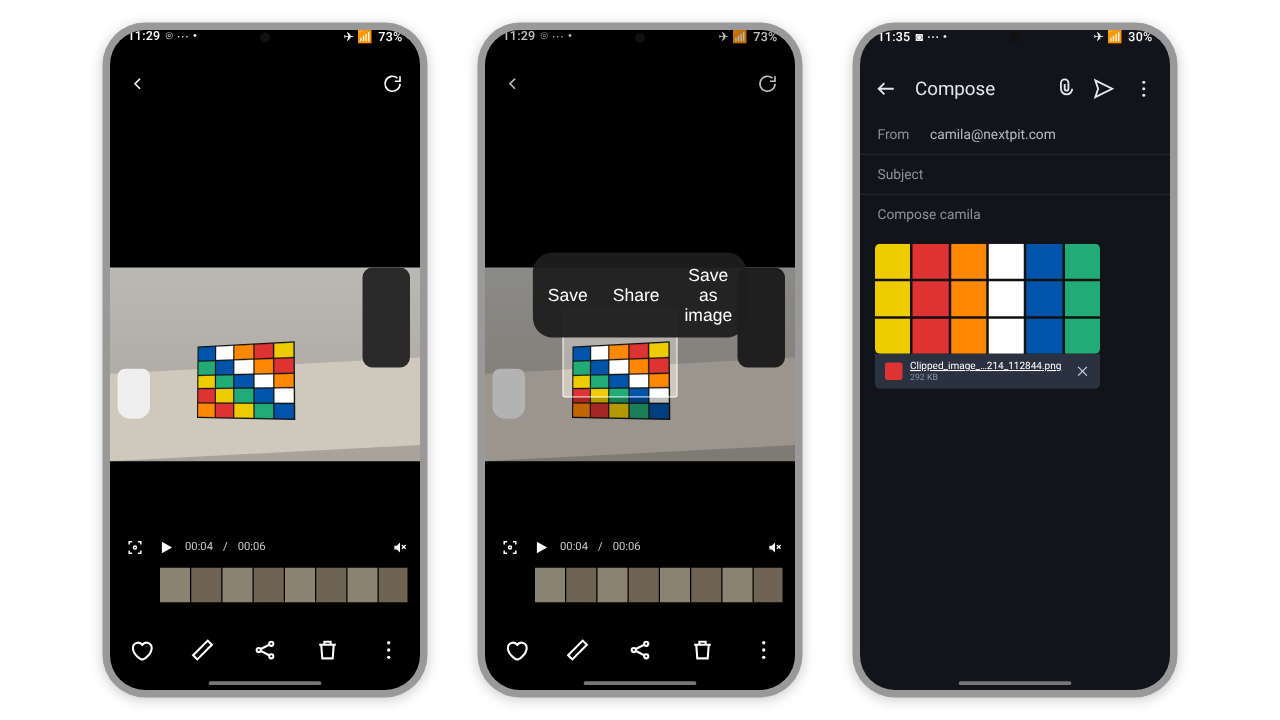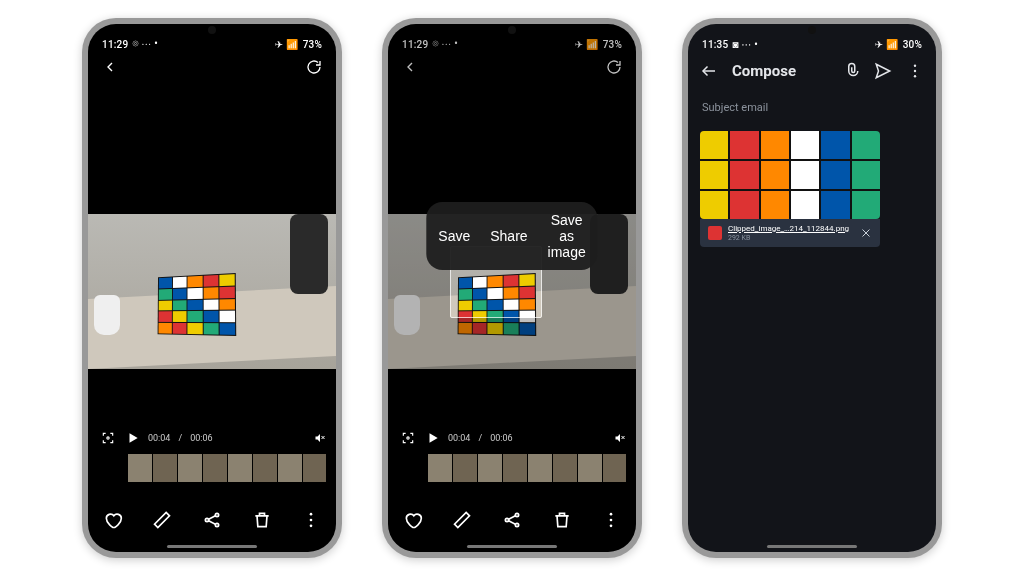--- a/index.html
+++ b/index.html
@@ -2,21 +2,21 @@
 <html><head>
 <meta charset="utf-8">
 <style>
   * { margin: 0; padding: 0; box-sizing: border-box; }
   html, body { width: 1024px; height: 576px; background: #ffffff; font-family: -apple-system, Roboto, "Helvetica Neue", Arial, sans-serif; }
   .stage { width: 1024px; height: 576px; display: flex; justify-content: center; align-items: center; gap: 40px; }
   .phone { width: 260px; height: 540px; border-radius: 34px; background: #999; padding: 6px; position: relative; box-shadow: 0 2px 10px rgba(0,0,0,0.2); }
   .screen { width: 100%; height: 100%; border-radius: 28px; background: #000; overflow: hidden; position: relative; display: flex; flex-direction: column; color: #fff; }
   .screen.dark2 { background: #121419; }
   .notch { position: absolute; top: 8px; left: 50%; transform: translateX(-50%); width: 8px; height: 8px; background: #111; border-radius: 50%; z-index: 5; }
-  .statusbar { height: 26px; display: flex; align-items: flex-end; justify-content: space-between; padding: 0 14px; font-size: 10px; font-weight: 500; letter-spacing: .02em; gap: 44px; }
+  .statusbar { height: 26px; display: flex; align-items: flex-start; justify-content: space-between; padding: 0 14px; font-size: 10px; font-weight: 500; letter-spacing: .02em; gap: 44px; }
   .statusbar .left, .statusbar .right { display: flex; align-items: center; gap: 4px; }
   .ic { display:inline-flex; align-items:center; justify-content:center; }
   .topbar { height: 34px; display: flex; align-items: center; justify-content: space-between; padding: 0 14px; }
   .content-zone { flex: 1; position: relative; }
   .video { position: absolute; left: 0; right: 0; top: 130px; height: 155px; background: linear-gradient(#bab9b4,#a7a39a); overflow:hidden; }
   .table { position:absolute; left:0; right:0; bottom:0; height:70px; background:#cfc8bc; transform: skewY(-3deg); transform-origin: left bottom; }
   .cup { position:absolute; left:6px; bottom:34px; width:26px; height:40px; background:#efefef; border-radius:6px 6px 10px 10px; }
   .cube { position:absolute; left:66px; bottom:34px; width:82px; height:60px; transform: perspective(260px) rotateX(3deg) rotateY(-18deg); display:grid; grid-template-columns: repeat(5,1fr); grid-template-rows: repeat(5,1fr); gap:1px; background:#111; border:1px solid #111; }
   .cube > div { width:100%; height:100%; }
   .bg-person { position:absolute; right:8px; top:0; width:38px; height:80px; background:#2a2a2a; border-radius:8px; }
@@ -336,43 +336,50 @@
           <span>30%</span>
         </div>
       </div>
       <div class="cmp-top">
         <span class="ic">
           <svg width="18" height="18" viewBox="0 0 24 24" fill="none" stroke="#e4e6ea" stroke-width="2">
               <line x1="20" y1="12" x2="4" y2="12"></line>
               <polyline points="10 6 4 12 10 18"></polyline>
             </svg>
         </span>
-        <span style="color:#e4e6ea;font-weight:bold;">Compose</span>
+        <span style="color:#e4e6ea;">Compose</span>
         <span class="sp"></span>
         <span class="ic">
           <svg width="18" height="18" viewBox="0 0 24 24" fill="none" stroke="#e4e6ea" stroke-width="2">
               <path d="M21 12a6 6 0 0 1-12 0V6a4 4 0 0 1 8 0v6a2 2 0 0 1-4 0V7"></path>
             </svg>
         </span>
         <span class="ic">
           <svg width="18" height="18" viewBox="0 0 24 24" fill="none" stroke="#e4e6ea" stroke-width="2">
               <polygon points="3 3 21 12 3 21 6 12 3 3"></polygon>
             </svg>
         </span>
         <span class="ic">
           <svg width="18" height="18" viewBox="0 0 24 24" fill="#e4e6ea">
               <circle cx="12" cy="5" r="1.6"></circle>
               <circle cx="12" cy="12" r="1.6"></circle>
               <circle cx="12" cy="19" r="1.6"></circle>
             </svg>
         </span>
       </div>
 
+      <div class="field">
+        <span class="lbl">From</span>
+        <span>camila@nextpit.com</span>
+      </div>
+      <div class="field">
+        <span style="color:#8b929c;">Subject</span>
+      </div>
       <div class="field" style="border-bottom:none;">
-        <span style="color:#8b929c;">Subject email</span>
+        <span style="color:#8b929c;">Compose camila</span>
       </div>
 
       <div class="attach">
         <div class="preview">
             <div style="background: rgb(238, 204, 0);"></div>
             <div style="background: rgb(221, 51, 51);"></div>
             <div style="background: rgb(255, 136, 0);"></div>
             <div style="background: rgb(255, 255, 255);"></div>
             <div style="background: rgb(0, 85, 170);"></div>
             <div style="background: rgb(34, 170, 119);"></div>

